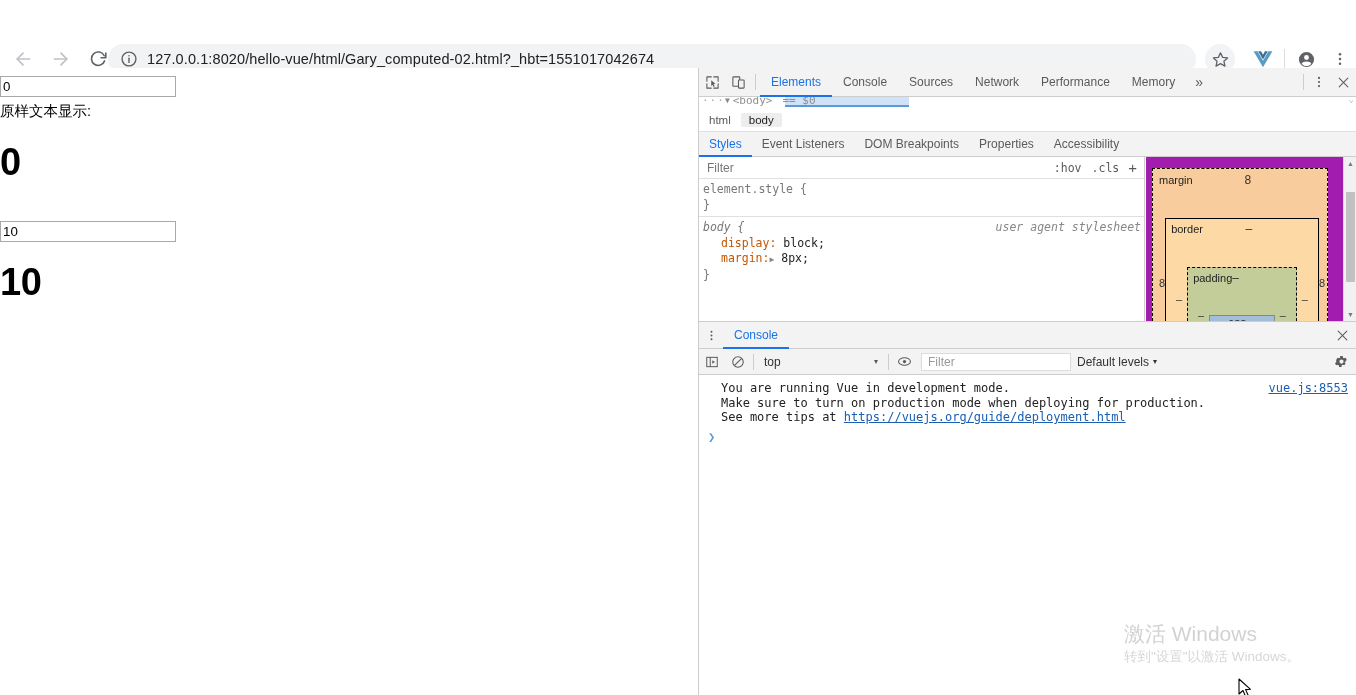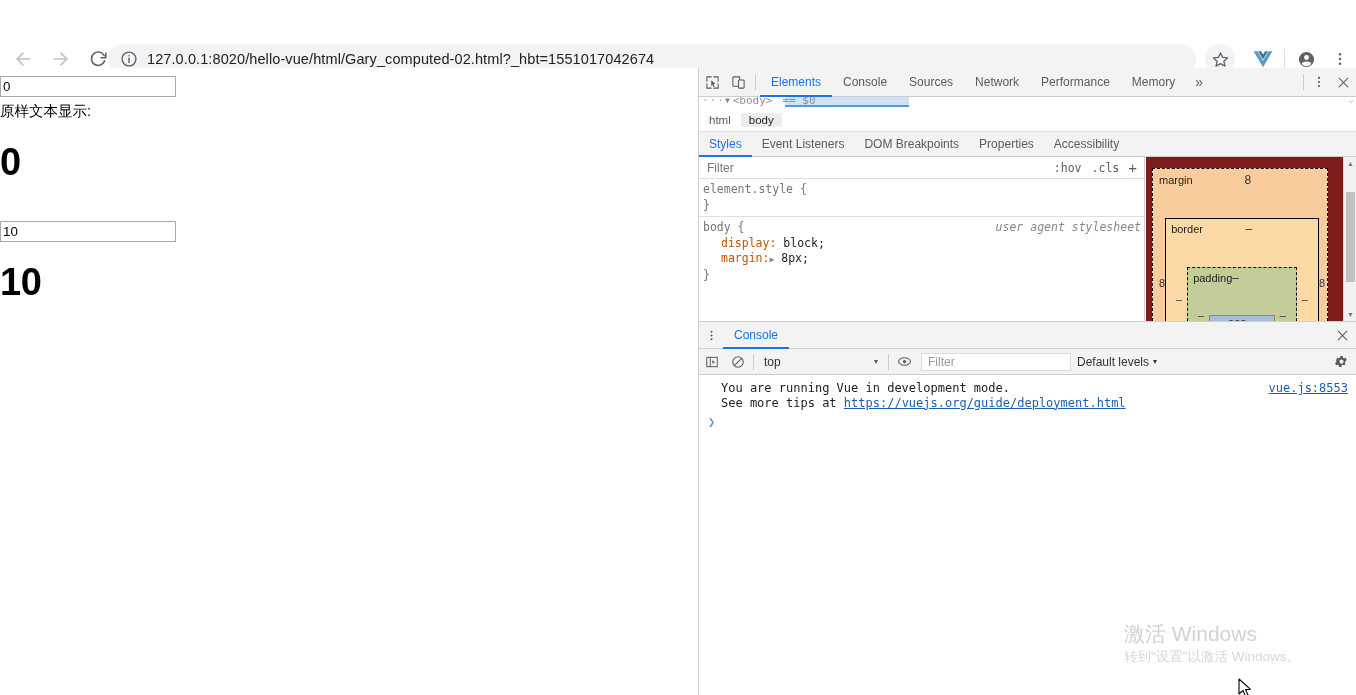--- a/index.html
+++ b/index.html
@@ -152,30 +152,30 @@
   #dt-filter-input { flex:1; border:none; outline:none; font-size:12px; color:#9a9a9a;
                      padding-left:8px; font-family:"Liberation Sans", sans-serif; background:transparent; }
   .dt-filter-btn { padding:0 5px; font-family:"DejaVu Sans Mono", monospace;
                    font-size:11.5px; color:#5a5a5a; }
   #dt-plus-btn { padding:0 8px 0 4px; font-size:15px; color:#5a5a5a; line-height:1; }
 
   .css-block { font-family:"DejaVu Sans Mono", monospace; font-size:11.5px;
                line-height:15.5px; padding:3px 0 3px 4px; color:#222; }
   .css-block.ua { border-top:1px solid #e0e0e0; position:relative; }
   .css-sel { color:#777; }
-  .css-sel.italic { }
+  .css-sel.italic { font-style:italic; }
   .css-prop { color:#c45500; padding-left:18px; display:inline-block; }
   .css-val { color:#222; }
   .css-origin { position:absolute; right:4px; top:3px; font-style:italic; color:#888; font-size:11.5px; }
   .tri { display:inline-block; font-size:8px; color:#888; }
 
   
   #dt-boxpane {
     position:absolute; left:447px; top:89px; width:210px; height:164px;
-    background:#7f1d1d; overflow:hidden;
+    background:#a21caf; overflow:hidden;
   }
   #boxmodel { position:absolute; left:6px; top:11px; width:176px; }
   .bm-margin { background:#f9cc9d; border:1px dashed #000; padding:4px 6px 4px 6px; }
   .bm-border { background:#fdd9a5; border:1px solid #000; padding:3px 5px; margin-top:1px; }
   .bm-padding { background:#c2cd9a; border:1px dashed #000; padding:3px 5px; margin-top:1px; }
   .bm-content { background:#a4beda; border:1px solid #888; text-align:center;
                 font-size:11px; color:#222; padding:2px 12px; }
   .bm-label { font-size:11px; color:#222; }
   .bm-top { display:flex; align-items:center; }
   .bm-top .lbl { flex:none; }
@@ -546,20 +546,21 @@
         <svg width="15" height="15" viewBox="0 0 24 24" fill="currentColor">
           <path d="M19.4 13a7.6 7.6 0 0 0 0-2l2.1-1.6-2-3.5-2.5 1a7.7 7.7 0 0 0-1.7-1L15 3.2h-4l-.3 2.7c-.6.2-1.2.6-1.7 1l-2.5-1-2 3.5L4.6 11a7.6 7.6 0 0 0 0 2l-2.1 1.6 2 3.5 2.5-1c.5.4 1.1.8 1.7 1l.3 2.7h4l.3-2.7c.6-.2 1.2-.6 1.7-1l2.5 1 2-3.5-2.1-1.6zM13 15.4a3.4 3.4 0 1 1 0-6.8 3.4 3.4 0 0 1 0 6.8z" transform="translate(-1,0)"></path>
         </svg>
       </div>
     </div>
 
     <div id="console-body">
       <div id="console-msg">
         <span id="console-msg-src">vue.js:8553</span>
         <div>You are running Vue in development mode.</div>
+        <div>Make sure to turn on production mode when deploying for production.</div>
         <div><span>See more tips at </span><a href="#">https://vuejs.org/guide/deployment.html</a></div>
       </div>
       <div id="console-prompt">❯</div>
     </div>
   </div>
 </div>
 
 <div id="watermark">
   <div id="wm-title">激活 Windows</div>
   <div id="wm-sub">转到"设置"以激活 Windows。</div>

